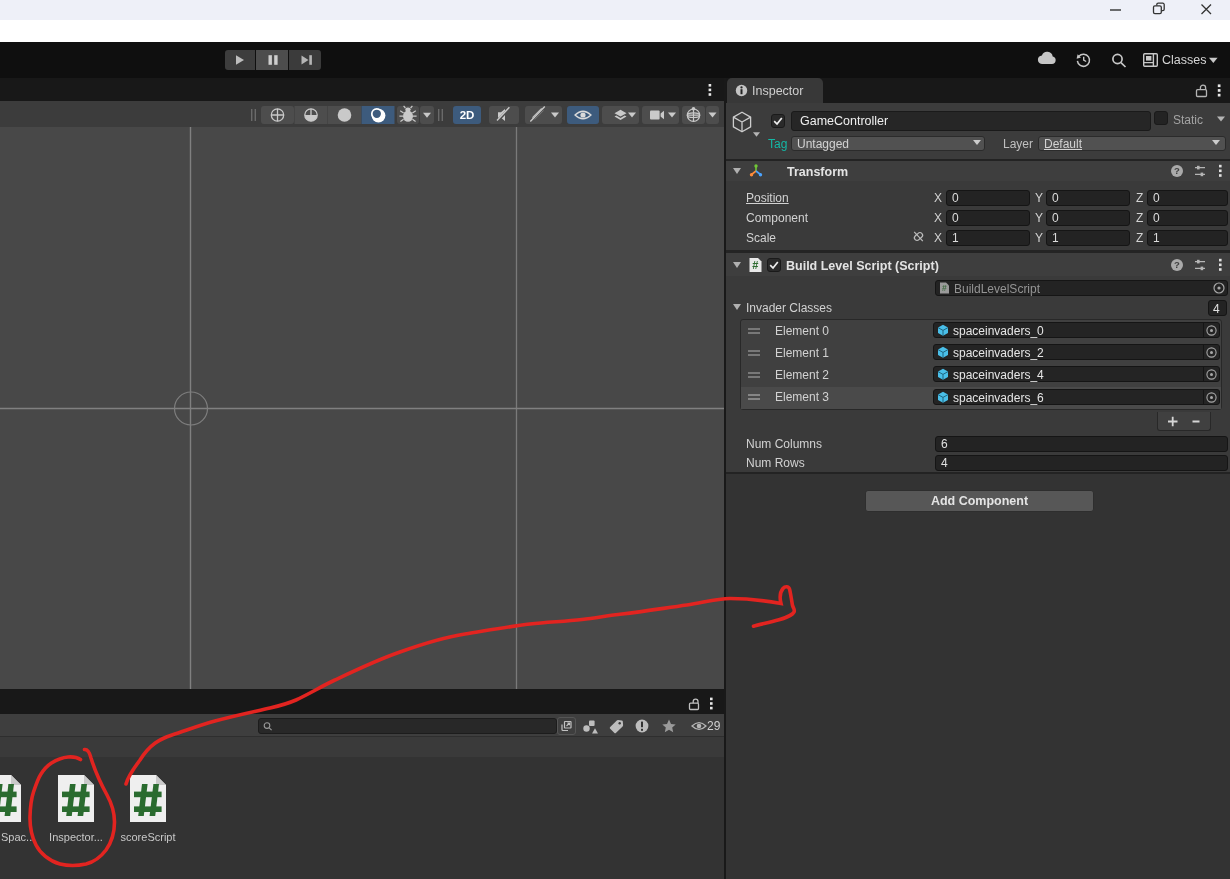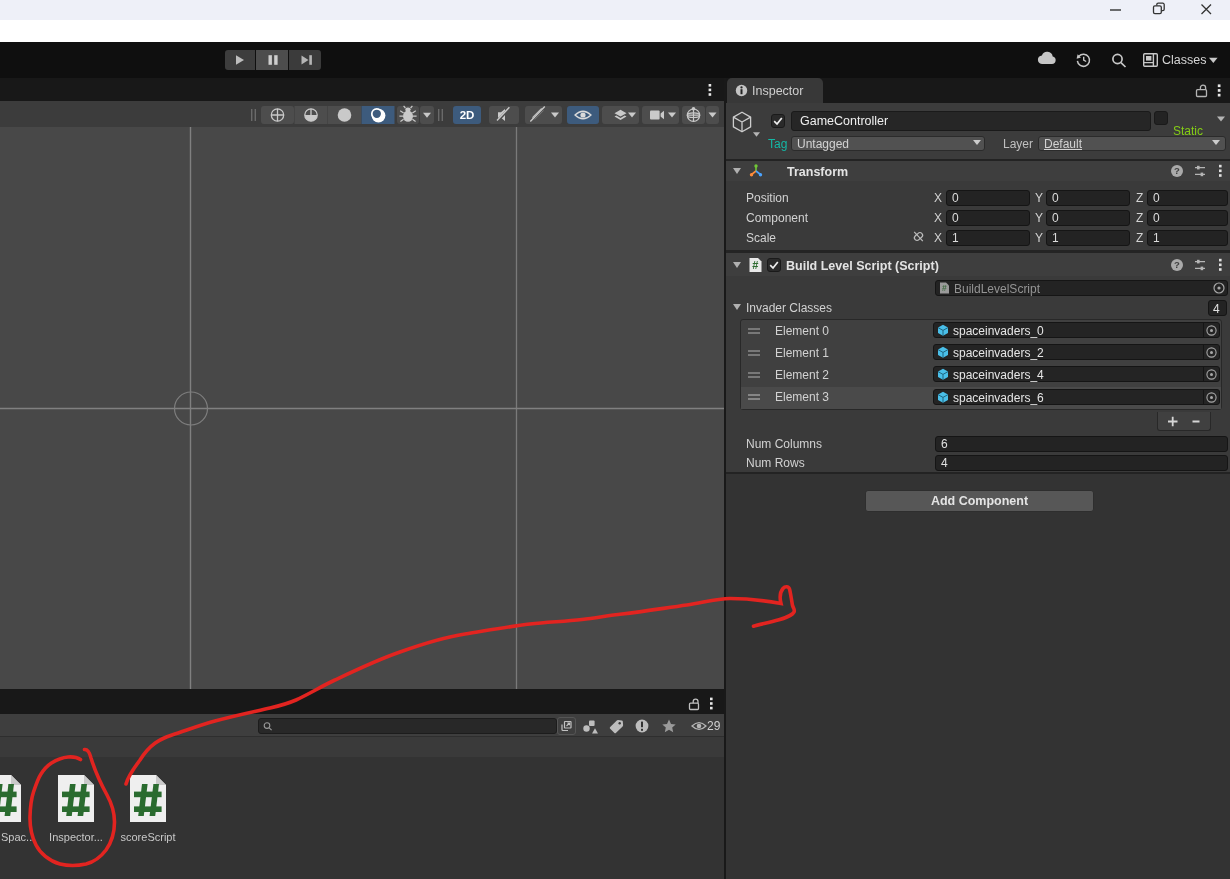--- a/index.html
+++ b/index.html
@@ -286,21 +286,21 @@
 <svg class="abs" style="left:752px;top:131px" width="9" height="7" viewBox="0 0 9 7">
         <path d="M1 1.2 h7 l-3.5 4.6 Z" fill="#b5b5b5"></path>
       </svg>
 <div class="abs" style="left:771px;top:114px;width:14px;height:14px;background:#2a2a2a;border:1px solid #1a1a1a;border-radius:3px;box-sizing:border-box;"></div>
 <svg class="abs" style="left:771px;top:114px" width="14" height="14" viewBox="0 0 14 14">
         <path d="M3.2 7.2 L6 10 L10.8 4" fill="none" stroke="#eee" stroke-width="1.7"></path>
       </svg>
 <div class="fld" style="left:791px;top:111px;width:360px;height:20px;background:#262626;border-color:#1a1a1a;"></div>
 <div class="lbl" style="left:800px;top:114px;color:#efefef;font-weight:normal;font-size:12.5px;">GameController</div>
 <div class="abs" style="left:1154px;top:111px;width:14px;height:14px;background:#232323;border:1px solid #1a1a1a;border-radius:3px;box-sizing:border-box;"></div>
-<div class="lbl" style="left:1173px;top:124px;color:#84cc16;text-align:center;">Static</div>
+<div class="lbl" style="left:1173px;top:113px;color:#a3a3a3;text-align:center;">Static</div>
 <svg class="abs" style="left:1215px;top:115px" width="12" height="8" viewBox="0 0 12 8">
         <path d="M2 1.5 h8 l-4 5 Z" fill="#b5b5b5"></path>
       </svg>
 <div class="lbl" style="left:768px;top:137px;color:#14b8a6;">Tag</div>
 <div class="ddn" style="left:791px;top:136px;width:194px;height:15px;"></div>
 <div class="lbl" style="left:797px;top:137px;">Untagged</div>
 <svg class="abs" style="left:971px;top:139px" width="12" height="8" viewBox="0 0 12 8">
         <path d="M2 1 h8 l-4 5 Z" fill="#ccc"></path>
       </svg>
 <div class="lbl" style="left:1003px;top:137px;color:#c0c0c0;">Layer</div>
@@ -335,21 +335,21 @@
     <path d="M25 3.6 h10 M25 10.4 h10"></path>
     <rect x="27" y="1.8" width="2.6" height="3.6" fill="#b5b5b5" stroke="none"></rect>
           <rect x="30.6" y="8.6" width="2.6" height="3.6" fill="#b5b5b5" stroke="none"></rect>
   </g>
   <g fill="#e0e0e0">
           <rect x="49" y="0.8" width="2.6" height="2.6"></rect>
           <rect x="49" y="5.5" width="2.6" height="2.6"></rect>
           <rect x="49" y="10.2" width="2.6" height="2.6"></rect>
         </g>
 </svg>
-<div class="lbl" style="left:746px;top:191px;">Position</div>
+<div class="lbl" style="left:746px;top:191px;text-decoration:underline;">Position</div>
 <div class="lbl" style="left:746px;top:211px;">Component</div>
 <div class="lbl" style="left:746px;top:231px;">Scale</div>
 <svg class="abs" style="left:910px;top:230px" width="17" height="13" viewBox="0 0 17 13">
   <g fill="none" stroke="#bbb" stroke-width="1.2">
     <path d="M7 4.2 L5.2 6 a2.6 2.6 0 0 0 3.7 3.7 L10.7 7.9"></path>
     <path d="M10 8.8 L11.8 7 a2.6 2.6 0 0 0 -3.7 -3.7 L6.3 5.1"></path>
     <path d="M4.2 1.8 L12.8 11.2"></path>
   </g>
 </svg>
 <div id="xyzrows">

